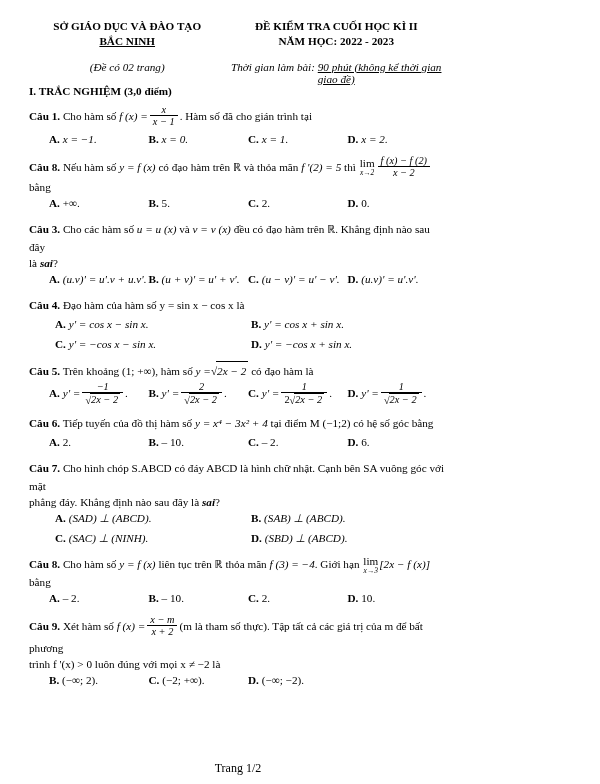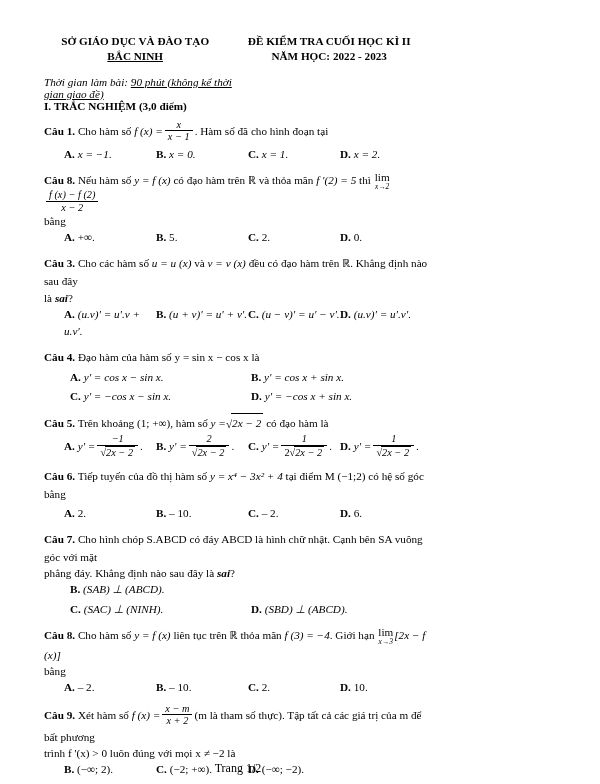--- a/index.html
+++ b/index.html
@@ -13,21 +13,21 @@
     font-family: "Liberation Serif", serif;
     font-size: 11.2px;
     color: #000000;
     position: relative;
     overflow: hidden;
   }
   .page {
     position: relative;
     width: 476px;
     height: 784px;
-    padding: 18px;
+    padding: 3px;
     box-sizing: border-box;
   }
   
   .header {
     display: flex;
     flex-direction: row;
     padding: 16px 26px 0 26px;
     box-sizing: border-box;
   }
   .hdr-left {
@@ -50,20 +50,21 @@
     padding: 0 26px;
     box-sizing: border-box;
   }
   .sub-left {
     width: 47%;
     text-align: center;
     font-style: italic;
   }
   .sub-right {
     width: 53%;
+    text-align: center;
     font-style: italic;
   }
   
   .content {
     padding: 0 26px;
     box-sizing: border-box;
   }
   .section-title {
     font-weight: bold;
     margin: 0 0 8px 0;
@@ -138,37 +139,38 @@
       <div class="b">SỞ GIÁO DỤC VÀ ĐÀO TẠO</div>
       <div class="b u">BẮC NINH</div>
     </div>
     <div class="hdr-right">
       <div class="b">ĐỀ KIỂM TRA CUỐI HỌC KÌ II</div>
       <div class="b">NĂM HỌC: 2022 - 2023</div>
     </div>
   </div>
 
   <div class="sub-line">
+    <div class="sub-left">(Đề có 02 trang)</div>
     <div class="sub-right">
       <span>Thời gian làm bài:</span>
       <span class="u">90 phút (không kể thời gian giao đề)</span>
     </div>
   </div>
 
   <div class="content">
 
     <div class="section-title">I. TRẮC NGHIỆM (3,0 điểm)</div>
 
     <div class="q">
       <span class="q-num">Câu 1.</span>
       <span>Cho hàm số</span>
       <span class="mi">f (x) =</span><span class="frac">
           <span class="num mi">x</span>
           <span class="den mi">x − 1</span>
-        </span><span>. Hàm số đã cho hình đoạn tại</span>
+        </span><span>. Hàm số đã cho gián trình tại</span>
     </div>
     <div class="answers four ans-indent">
       <div><span class="opt-letter">A.</span> <span class="mi">x = −1.</span></div>
       <div><span class="opt-letter">B.</span> <span class="mi">x = 0.</span></div>
       <div><span class="opt-letter">C.</span> <span class="mi">x = 1.</span></div>
       <div><span class="opt-letter">D.</span> <span class="mi">x = 2.</span></div>
     </div>
 
     <div class="q">
       <span class="q-num">Câu 8.</span>
@@ -265,20 +267,21 @@
 
     <div class="q">
       <span class="q-num">Câu 7.</span>
       <span>Cho hình chóp S.ABCD có đáy ABCD là hình chữ nhật. Cạnh bên SA vuông góc với mặt</span>
     </div>
     <div class="cont">
       <span>phẳng đáy. Khẳng định nào sau đây là</span>
       <span class="b i">sai</span><span>?</span>
     </div>
     <div class="answers two ans-indent2">
+      <div><span class="opt-letter">A.</span> <span class="mi">(SAD) ⊥ (ABCD).</span></div>
       <div><span class="opt-letter">B.</span> <span class="mi">(SAB) ⊥ (ABCD).</span></div>
     </div>
     <div class="answers two ans-indent2">
       <div><span class="opt-letter">C.</span> <span class="mi">(SAC) ⊥ (NINH).</span></div>
       <div><span class="opt-letter">D.</span> <span class="mi">(SBD) ⊥ (ABCD).</span></div>
     </div>
 
     <div class="q">
       <span class="q-num">Câu 8.</span>
       <span>Cho hàm số</span>

